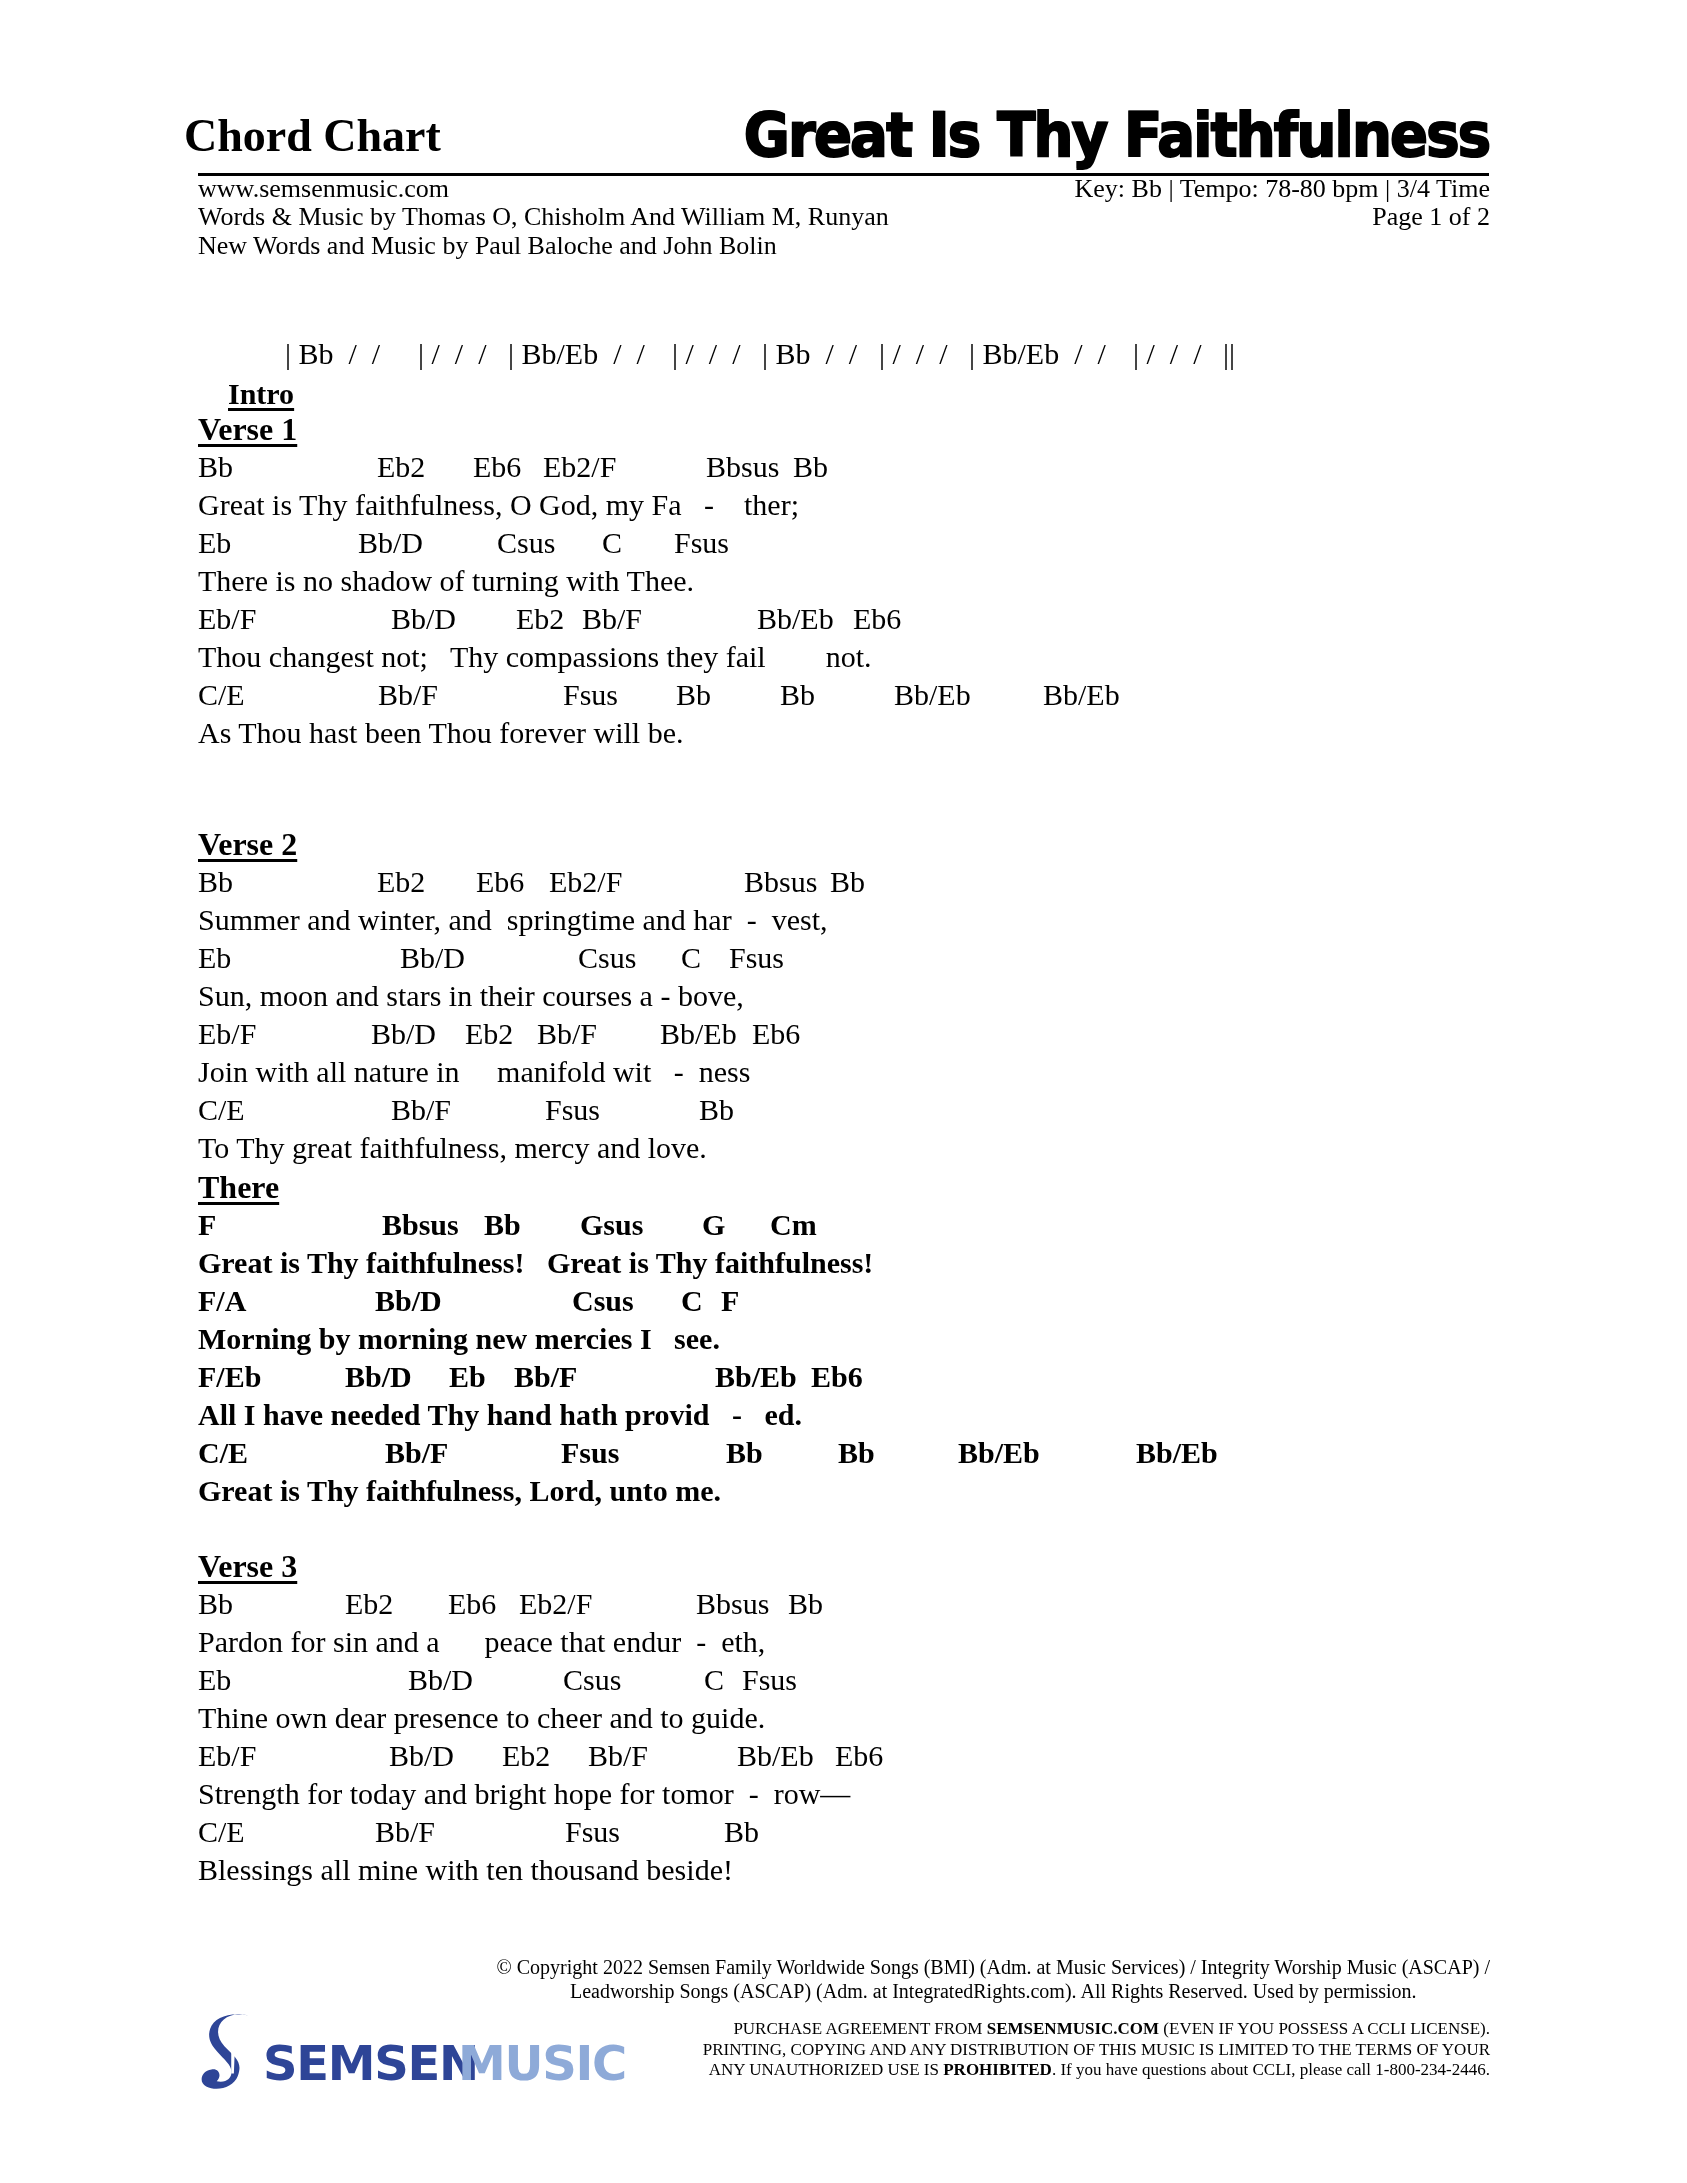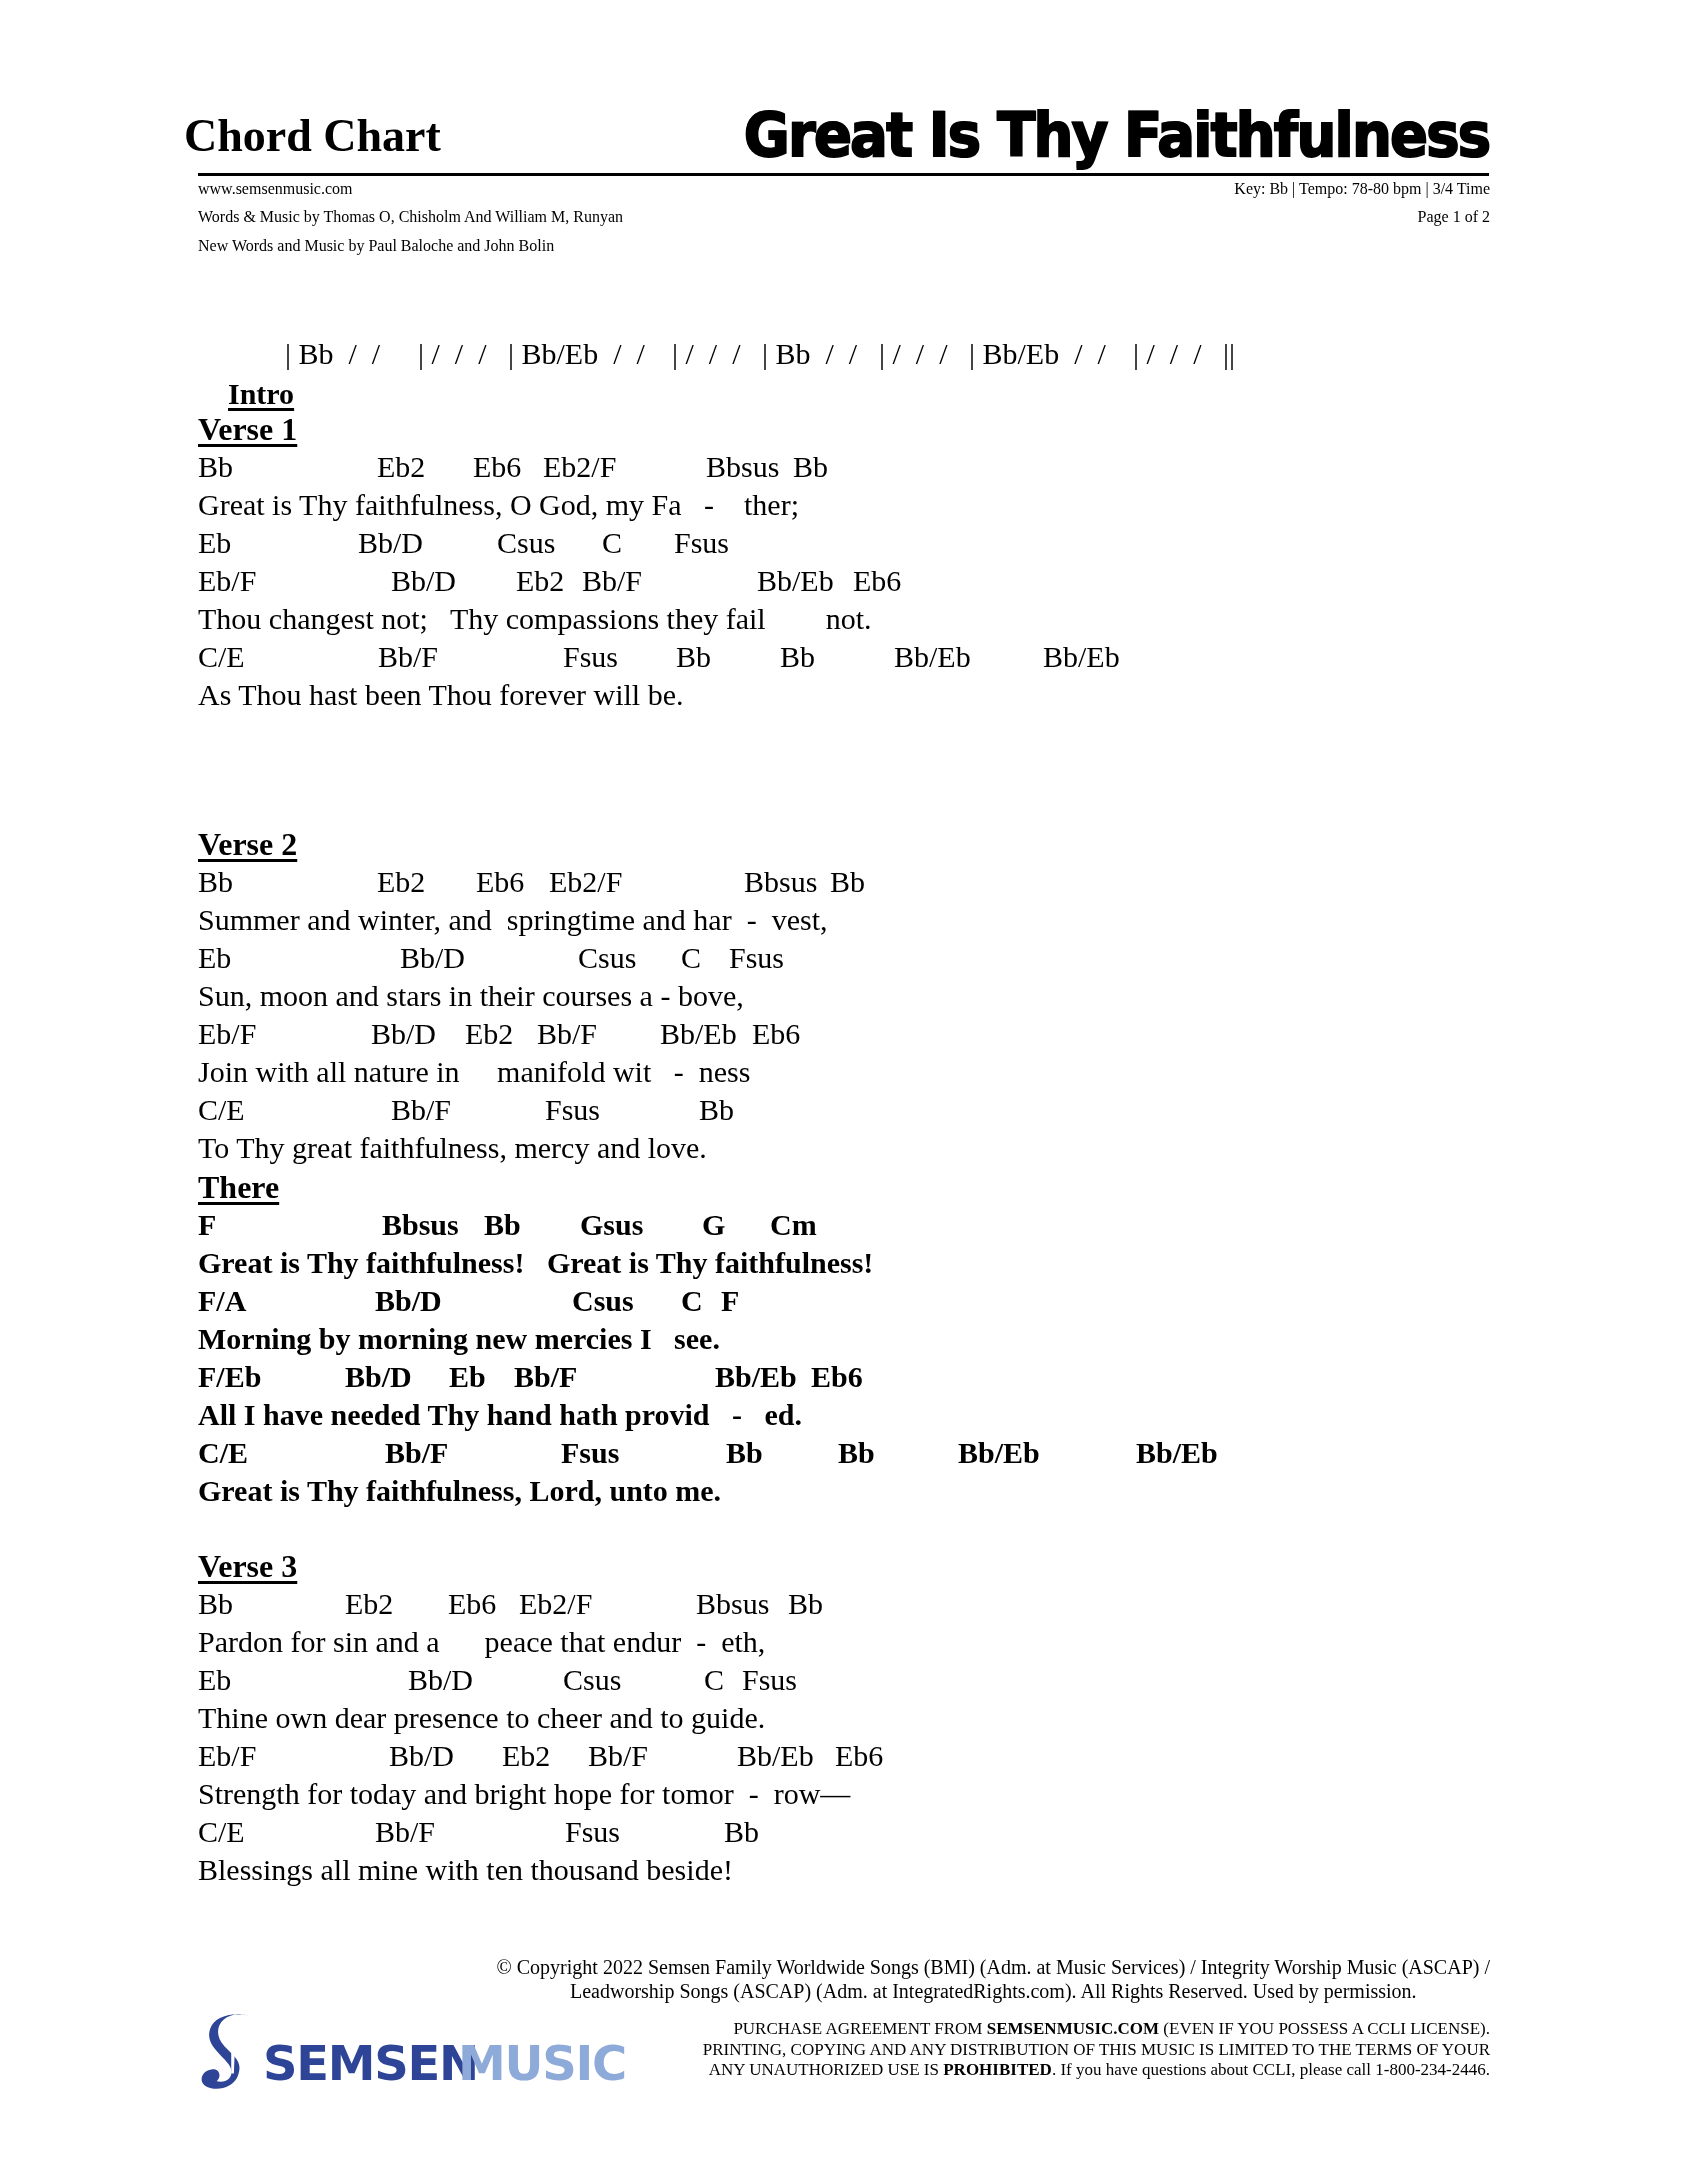--- a/index.html
+++ b/index.html
@@ -9,21 +9,21 @@
 
   .doc-type { position: absolute; left: 184px; top: 109px; font-size: 46px; font-weight: bold;
               font-family: "Liberation Serif", serif; letter-spacing: 0px; }
   .song-title { position: absolute; right: 198px; top: 99px; font-size: 61px; font-weight: 900;
                 font-family: "DejaVu Sans", "Liberation Sans", sans-serif; letter-spacing: -2px;
                 color: #000; -webkit-text-stroke: 2px #000;
                 text-shadow: 0 0 0 #000, 1.3px 1.3px 0 #fff, -0.7px -0.7px 0 #555; transform: scaleX(0.92);
                 transform-origin: right center; }
   .header-rule { position: absolute; left: 198px; width: 1291px; top: 173px; height: 3.3px; background: #000; }
 
-  .meta { position: absolute; font-size: 16px; line-height: 28.4px; }
+  .meta { position: absolute; font-size: 26px; line-height: 28.4px; }
   .meta-left { left: 198px; top: 175px; }
   .meta-right { right: 197px; top: 175px; text-align: right; }
 
   .section { position: absolute; left: 198px; }
   .sec-label { font-size: 32px; font-weight: bold; text-decoration: underline; text-decoration-thickness: 3.3px;
                text-underline-offset: 4px; height: 38px; line-height: 38px; }
   .chord-row { position: relative; height: 38px; font-size: 30px; line-height: 38px; white-space: pre; }
   .chord-row span { position: absolute; top: 0; }
   .lyric-row { height: 38px; font-size: 30px; line-height: 38px; white-space: pre; }
   .bold .chord-row, .bold .lyric-row { font-weight: bold; }
@@ -65,20 +65,21 @@
   <div class="intro" id="intro">
     <span class="label">Intro</span>
   <span class="item" style="left: 87px;">| Bb  /  /</span><span class="item" style="left: 220px;">| /  /  /</span><span class="item" style="left: 310px;">| Bb/Eb  /  /</span><span class="item" style="left: 474px;">| /  /  /</span><span class="item" style="left: 564px;">| Bb  /  /</span><span class="item" style="left: 681px;">| /  /  /</span><span class="item" style="left: 771px;">| Bb/Eb  /  /</span><span class="item" style="left: 935px;">| /  /  /</span><span class="item" style="left: 1025px;">||</span></div>
 
   <div id="sections">
       <div class="section" style="top: 410px;">
         <div class="sec-label">Verse 1</div>
         <div class="chord-row"><span style="left: 0px;">Bb</span><span style="left: 179px;">Eb2</span><span style="left: 275px;">Eb6</span><span style="left: 345px;">Eb2/F</span><span style="left: 508px;">Bbsus</span><span style="left: 595px;">Bb</span></div>
         <div class="lyric-row">Great is Thy faithfulness, O God, my Fa   -    ther;</div>
         <div class="chord-row"><span style="left: 0px;">Eb</span><span style="left: 160px;">Bb/D</span><span style="left: 299px;">Csus</span><span style="left: 404px;">C</span><span style="left: 476px;">Fsus</span></div>
+        <div class="lyric-row">There is no shadow of turning with Thee.</div>
         <div class="chord-row"><span style="left: 0px;">Eb/F</span><span style="left: 193px;">Bb/D</span><span style="left: 318px;">Eb2</span><span style="left: 384px;">Bb/F</span><span style="left: 559px;">Bb/Eb</span><span style="left: 655px;">Eb6</span></div>
         <div class="lyric-row">Thou changest not;   Thy compassions they fail        not.</div>
         <div class="chord-row"><span style="left: 0px;">C/E</span><span style="left: 180px;">Bb/F</span><span style="left: 365px;">Fsus</span><span style="left: 478px;">Bb</span><span style="left: 582px;">Bb</span><span style="left: 696px;">Bb/Eb</span><span style="left: 845px;">Bb/Eb</span></div>
         <div class="lyric-row">As Thou hast been Thou forever will be.</div>
       </div>
       <div class="section" style="top: 789px; margin-top: 36px;">
         <div class="sec-label">Verse 2</div>
         <div class="chord-row"><span style="left: 0px;">Bb</span><span style="left: 179px;">Eb2</span><span style="left: 278px;">Eb6</span><span style="left: 351px;">Eb2/F</span><span style="left: 546px;">Bbsus</span><span style="left: 632px;">Bb</span></div>
         <div class="lyric-row">Summer and winter, and  springtime and har  -  vest,</div>
         <div class="chord-row"><span style="left: 0px;">Eb</span><span style="left: 202px;">Bb/D</span><span style="left: 380px;">Csus</span><span style="left: 483px;">C</span><span style="left: 531px;">Fsus</span></div>

